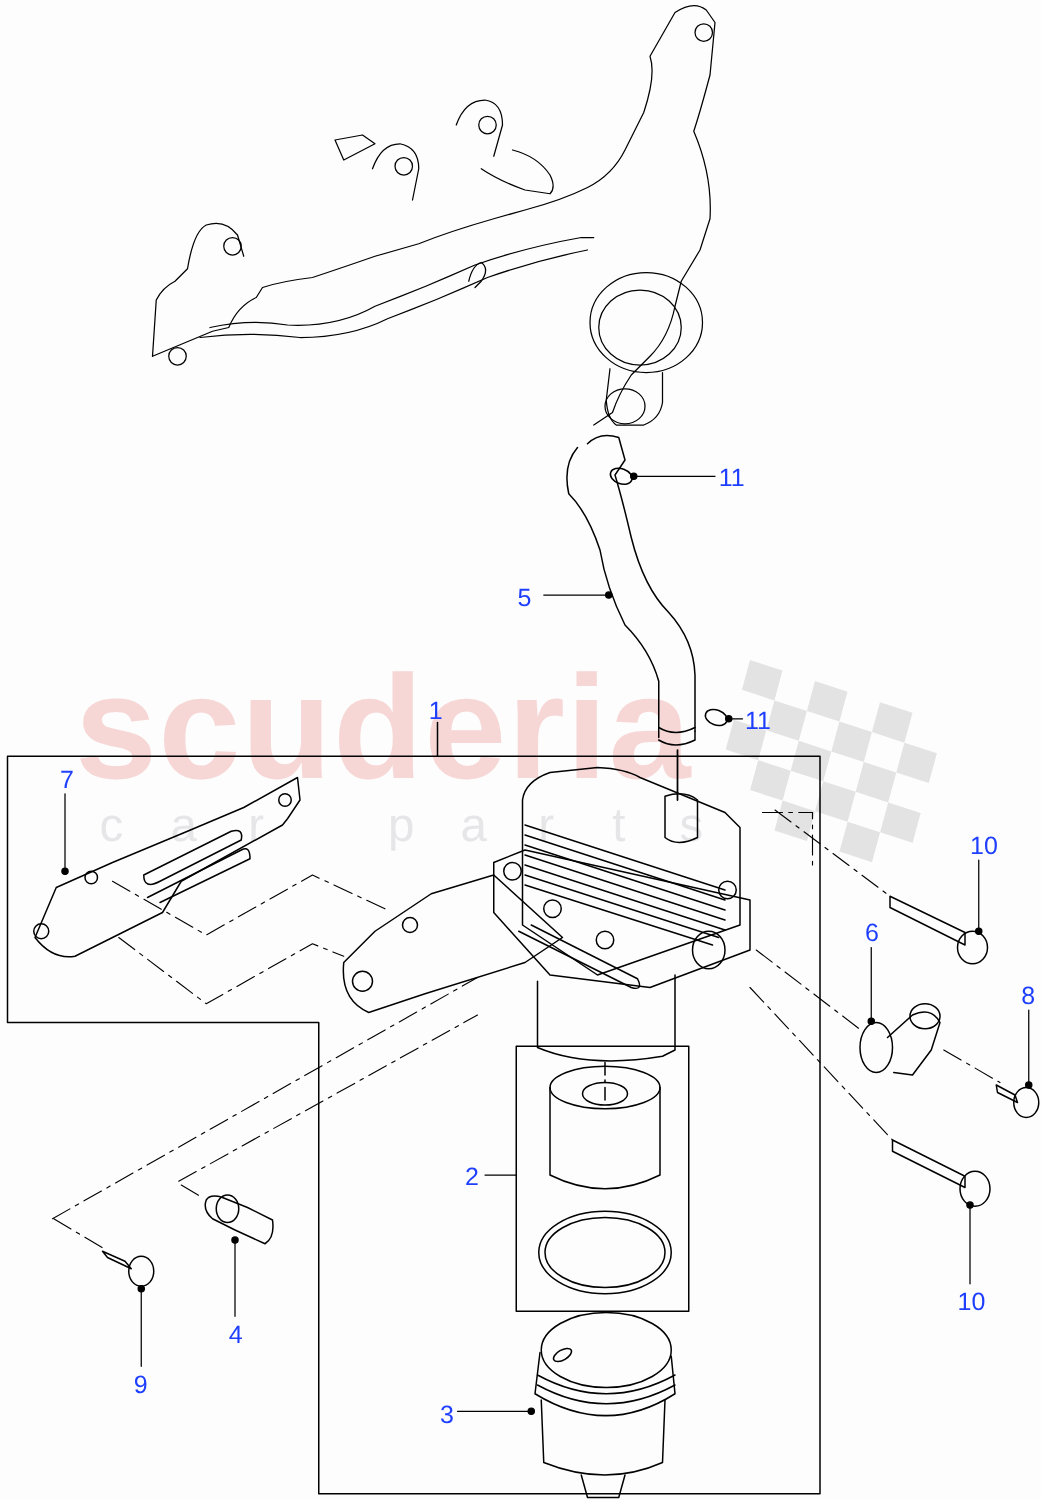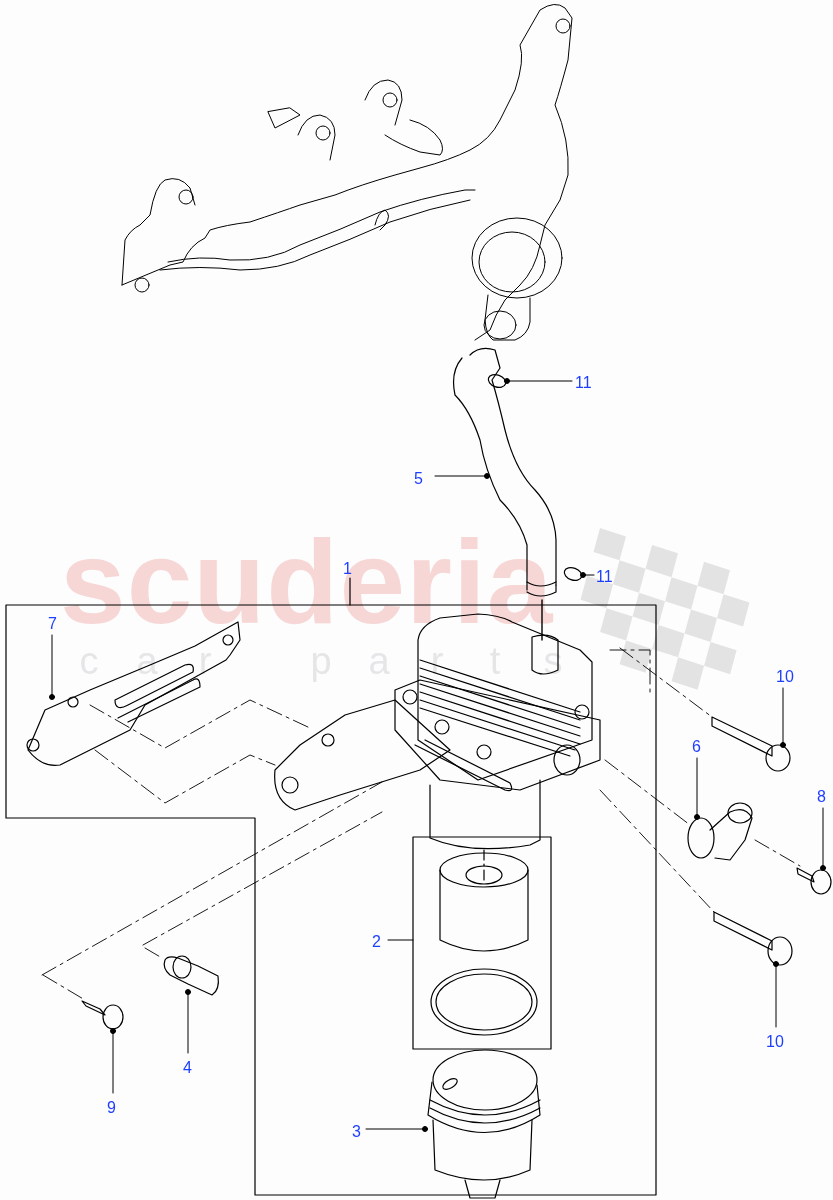--- a/index.html
+++ b/index.html
@@ -1,18 +1,18 @@
 <!DOCTYPE html>
 <html><head>
 <meta charset="utf-8">
 <style>
   html,body{margin:0;padding:0;background:#fcfdfc;}
   body{width:833px;height:1200px;position:relative;overflow:hidden;font-family:"Liberation Sans",sans-serif;}
   #stage{position:absolute;left:0;top:0;width:833px;height:1200px;}
-  .callout{position:absolute;color:#1f3fff;font-size:16px;line-height:16px;font-family:"Liberation Sans",sans-serif;}
+  .callout{position:absolute;color:#1f3fff;font-size:20px;line-height:16px;font-family:"Liberation Sans",sans-serif;}
   .wm-main{position:absolute;left:60px;top:532px;font-size:118px;font-weight:bold;color:#f7d6d6;letter-spacing:1px;font-family:"Liberation Sans",sans-serif;line-height:100px;}
   .wm-sub{position:absolute;left:60px;top:640px;font-size:38px;color:#e6e6e8;font-family:"Liberation Sans",sans-serif;}
   .wm-sub span{display:inline-block;width:58px;text-align:center;}
 </style>
 </head>
 <body>
 
 <div id="stage">
 
   <svg style="position:absolute;left:560px;top:515px" width="230" height="200" viewBox="0 0 230 200">

